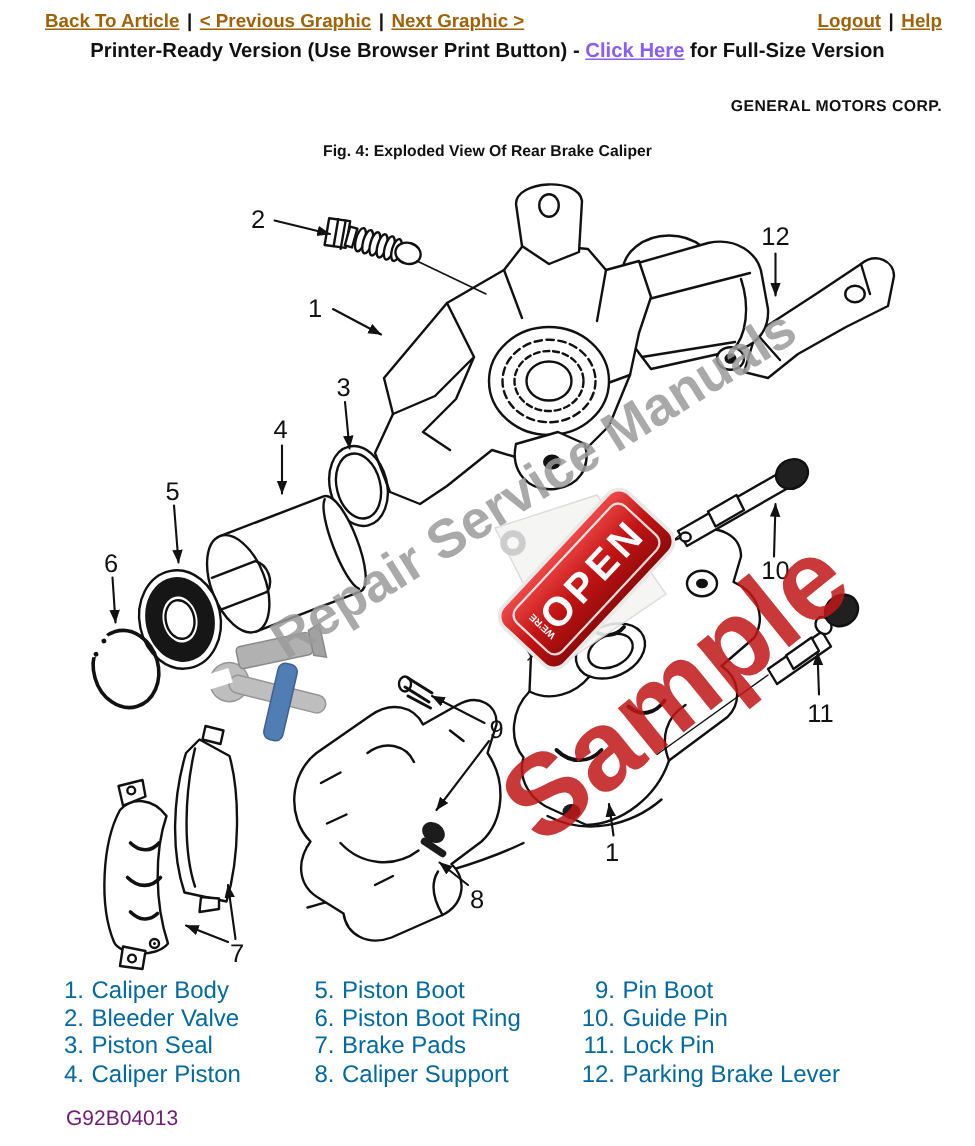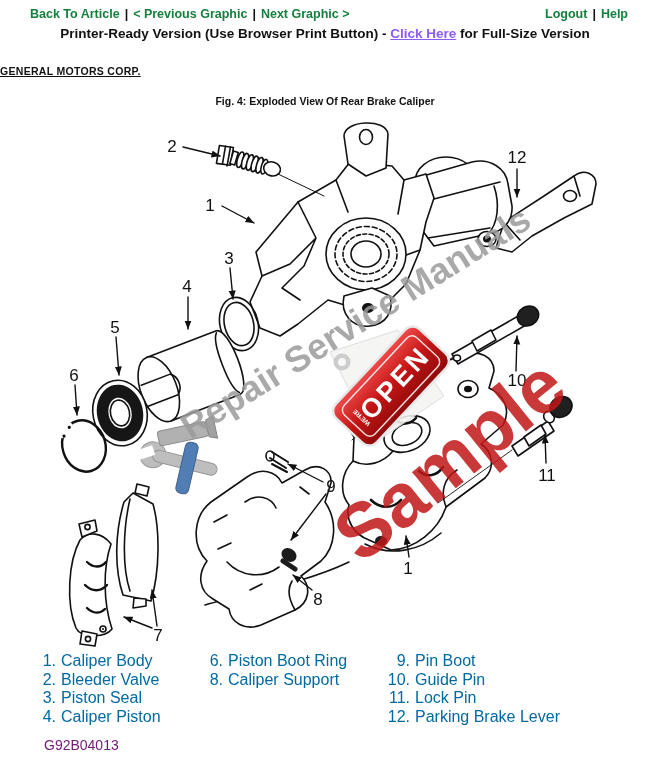--- a/index.html
+++ b/index.html
@@ -3,30 +3,30 @@
 <meta charset="utf-8">
 <style>
   html,body{margin:0;padding:0;}
   body{
     width:650px;height:764px;position:relative;background:#fff;overflow:hidden;
     font-family:"Liberation Sans",sans-serif;color:#111;
   }
   
   .nav{position:absolute;top:7px;left:30px;right:22px;display:flex;justify-content:space-between;
        font-size:12.5px;font-weight:bold;}
-  .nav a{color:#15803d;cursor:pointer;white-space:nowrap;}
+  .nav a{color:#a16207;text-decoration:underline;cursor:pointer;white-space:nowrap;}
   .sep{color:#111;margin:0 5px;font-weight:bold;text-decoration:none;}
   
   .printer-line{position:absolute;top:26px;left:0;width:650px;text-align:center;
        font-size:13.5px;font-weight:bold;}
   .printer-line a{color:#8b5cf6;text-decoration:underline;cursor:pointer;}
   .fig-caption{position:absolute;top:51px;left:0;width:650px;text-align:center;
        font-size:10.5px;font-weight:bold;margin-top:44px;}
-  .company{position:absolute;top:65px;left:0;width:628px;text-align:left;
-       font-size:10.5px;font-weight:bold;letter-spacing:.3px;text-decoration:underline;}
+  .company{position:absolute;top:65px;left:0;width:628px;text-align:right;
+       font-size:10.5px;font-weight:bold;letter-spacing:.3px;}
   
   .diagram{position:absolute;top:0;left:0;width:650px;height:764px;}
   
   .legend{position:absolute;top:652px;left:36px;display:flex;font-size:16px;line-height:18.5px;color:#0369a1;}
   .lcol{display:flex;flex-direction:column;}
   .lcol.c1{width:167px;} .lcol.c2{width:181px;}
   .lrow{white-space:nowrap;}
   .num{display:inline-block;text-align:right;margin-right:5px;width:20px;}
   .c3 .num{width:26px;}
   .fig-code{position:absolute;top:737px;left:44px;font-size:14px;color:#701a75;}
@@ -257,21 +257,23 @@
 </svg>
 
 <div class="legend">
   <div class="lcol c1">
     <div class="lrow"><span class="num">1.</span><span>Caliper Body</span></div>
     <div class="lrow"><span class="num">2.</span><span>Bleeder Valve</span></div>
     <div class="lrow"><span class="num">3.</span><span>Piston Seal</span></div>
     <div class="lrow"><span class="num">4.</span><span>Caliper Piston</span></div>
   </div>
   <div class="lcol c2">
+    <div class="lrow"><span class="num">5.</span><span>Piston Boot</span></div>
     <div class="lrow"><span class="num">6.</span><span>Piston Boot Ring</span></div>
+    <div class="lrow"><span class="num">7.</span><span>Brake Pads</span></div>
     <div class="lrow"><span class="num">8.</span><span>Caliper Support</span></div>
   </div>
   <div class="lcol c3">
     <div class="lrow"><span class="num">9.</span><span>Pin Boot</span></div>
     <div class="lrow"><span class="num">10.</span><span>Guide Pin</span></div>
     <div class="lrow"><span class="num">11.</span><span>Lock Pin</span></div>
     <div class="lrow"><span class="num">12.</span><span>Parking Brake Lever</span></div>
   </div>
 </div>
 

